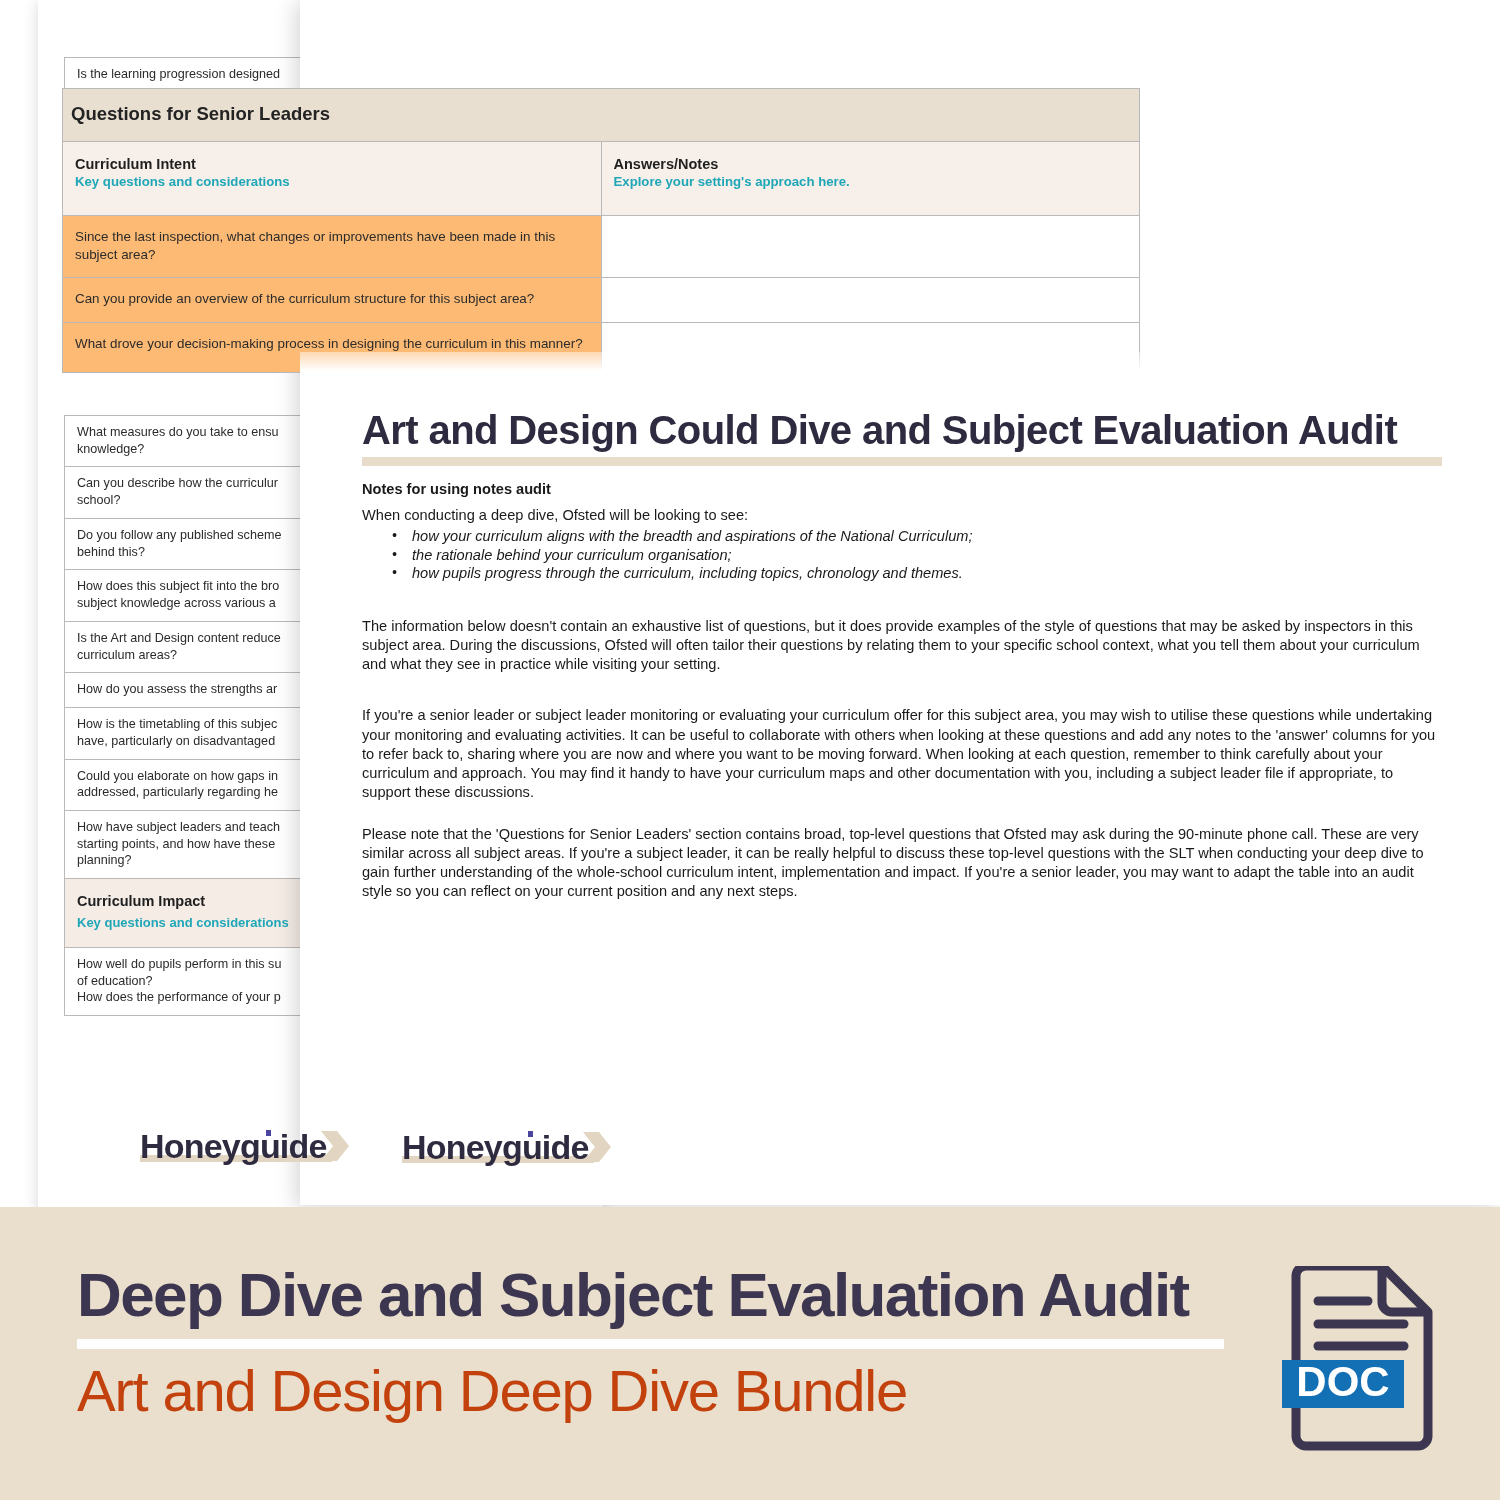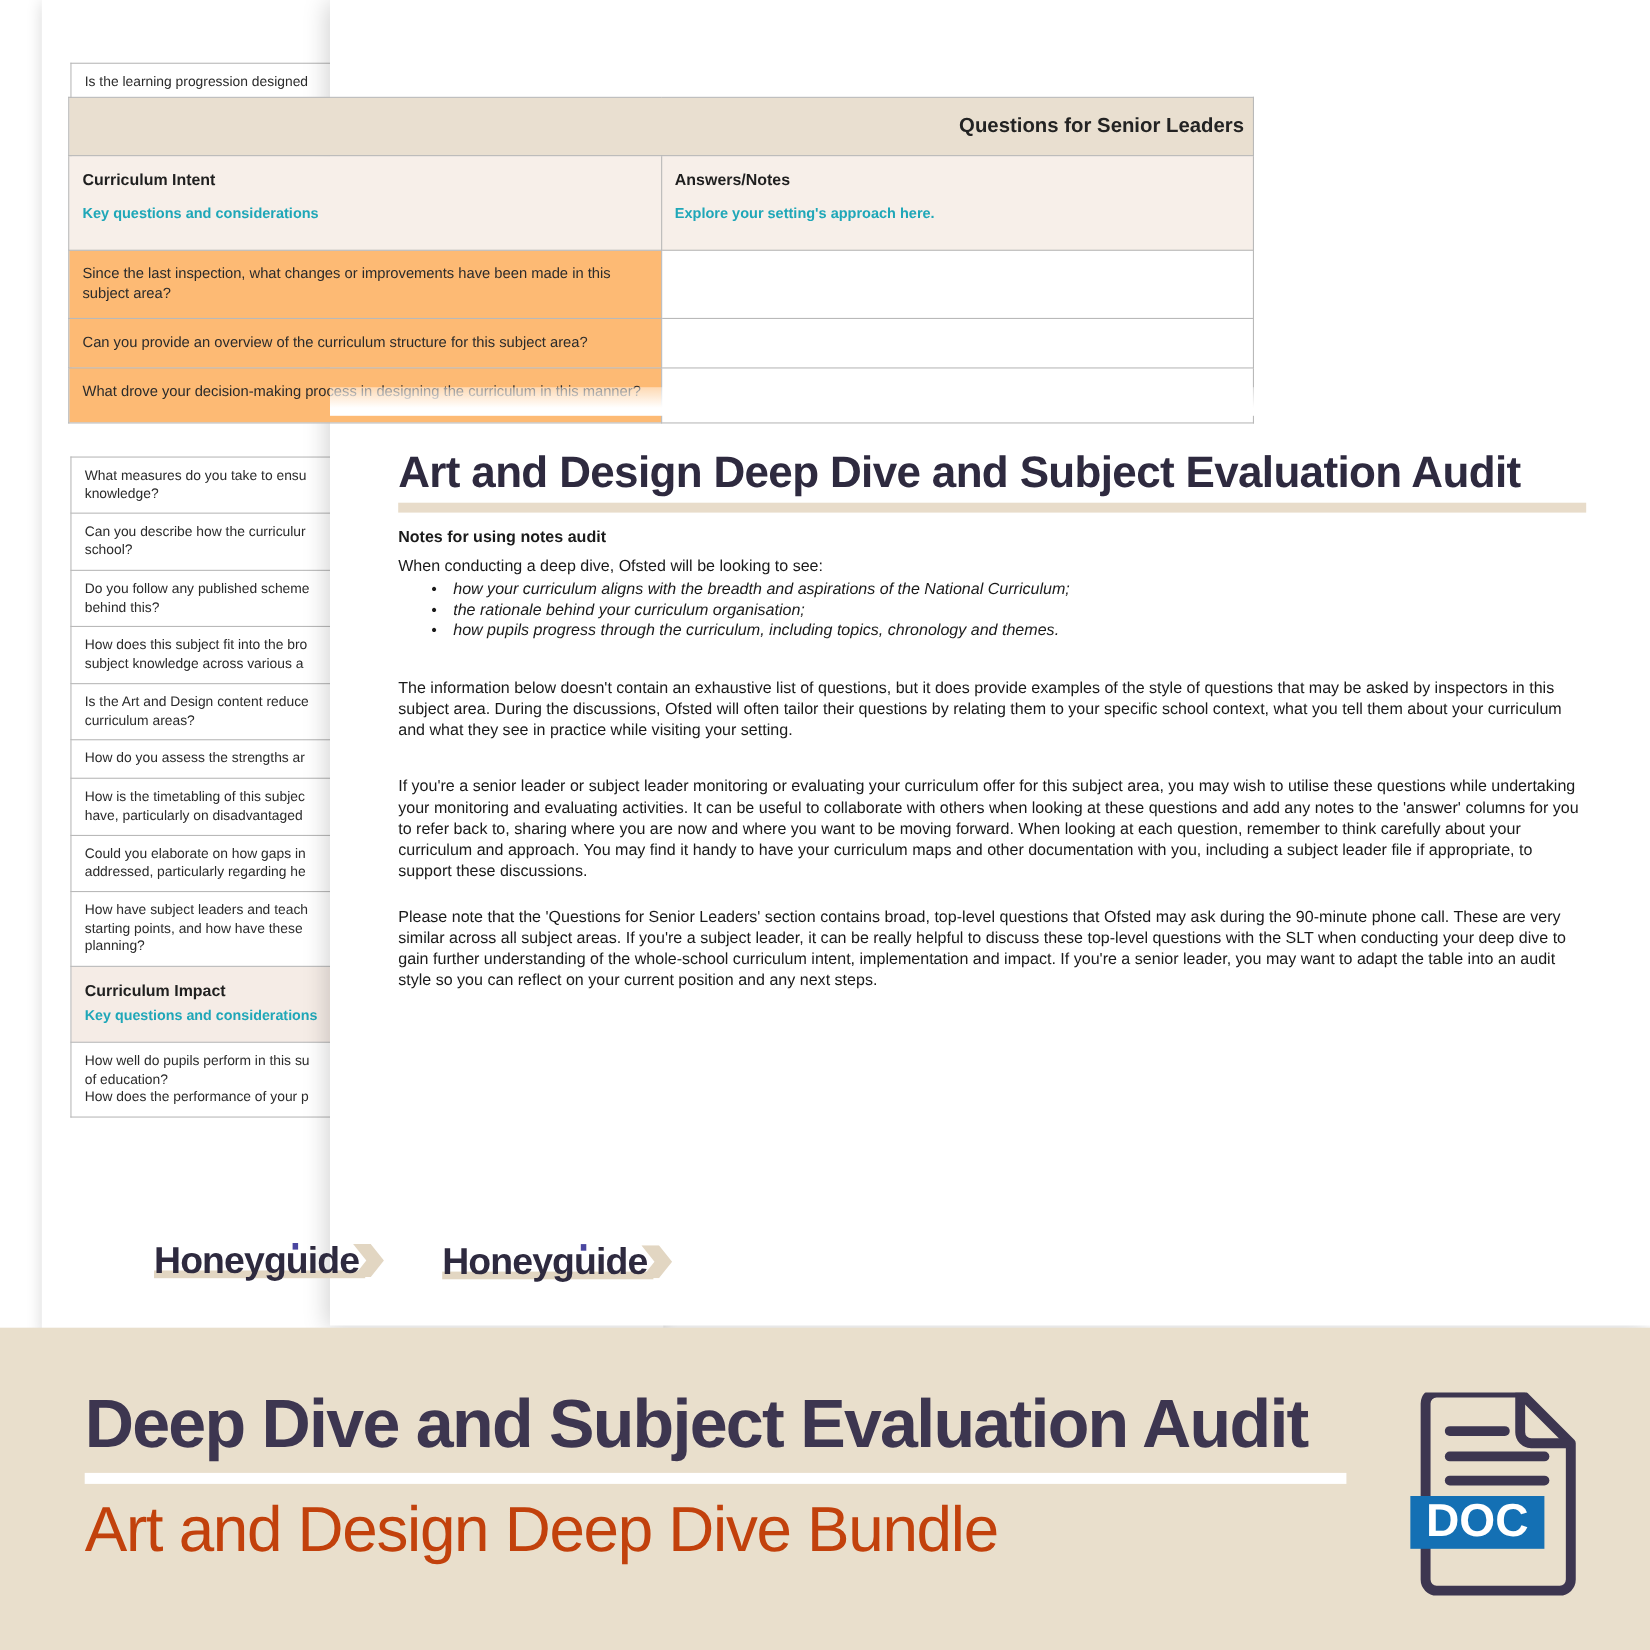--- a/index.html
+++ b/index.html
@@ -157,35 +157,35 @@
     width: 1078px;
     border-collapse: collapse;
     table-layout: fixed;
   }
   .top-table td, .top-table th {
     border: 1px solid #b9b9b9;
     vertical-align: top;
   }
   .tt-title {
     background: #e9dfd0;
-    text-align: right;
+    text-align: left;
     font-size: 18.5px;
     font-weight: bold;
     color: #232323;
     padding: 14px 8px 16px;
   }
   .tt-head {
     background: #f7efe9;
     padding: 14px 12px 26px;
   }
   .tt-head .h-main {
     font-size: 14.5px;
     font-weight: bold;
     color: #1f1f1f;
-    margin-bottom: 14px;
+    margin-bottom: 2px;
   }
   .tt-head .h-sub {
     font-size: 13.2px;
     font-weight: bold;
     color: #1fa7b8;
   }
   .tt-q {
     padding: 12px 12px 13px;
     font-size: 13.4px;
     line-height: 1.36;
@@ -436,21 +436,21 @@
     <td class="tt-a"></td>
   </tr>
   <tr>
     <td class="tt-q" style="height:50px">What drove your decision-making process in designing the curriculum in this manner?</td>
     <td class="tt-a"></td>
   </tr>
 </tbody>
   </table>
 <div class="table-fade"></div>
 
-<div class="doc-title">Art and Design Deep Dive and Subject Evaluation Audit</div>
+<div class="doc-title">Art and Design Could Dive and Subject Evaluation Audit</div>
 <div class="title-rule"></div>
 
 <div class="body-wrap">
   <div class="sec-head">Notes for using notes audit</div>
   <div class="para">When conducting a deep dive, Ofsted will be looking to see:</div>
   <ul class="blist">
     <li>how your curriculum aligns with the breadth and aspirations of the National Curriculum;</li>
     <li>the rationale behind your curriculum organisation;</li>
     <li>how pupils progress through the curriculum, including topics, chronology and themes.</li>
   </ul>

